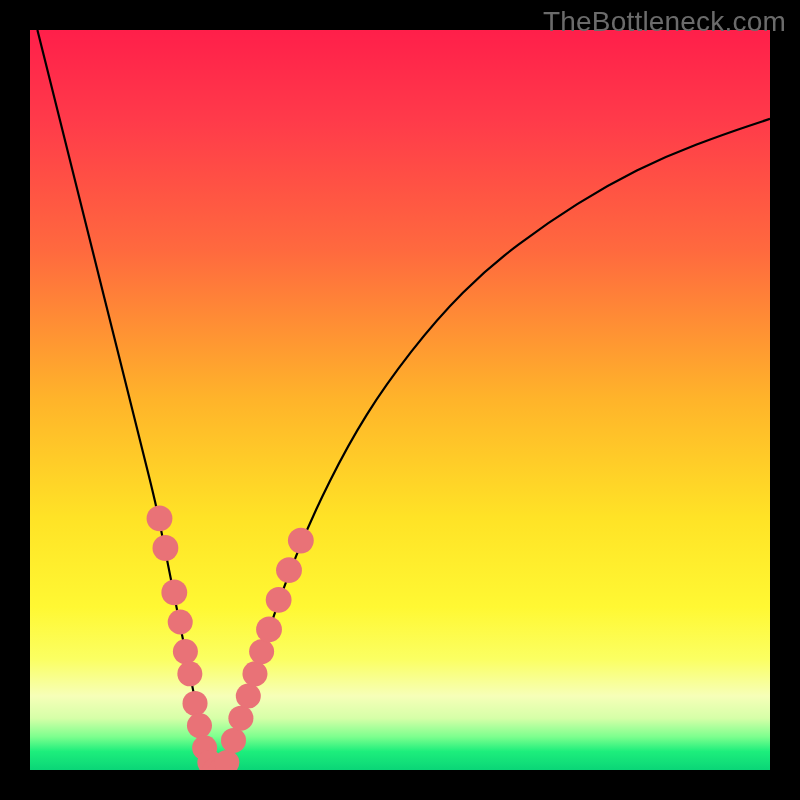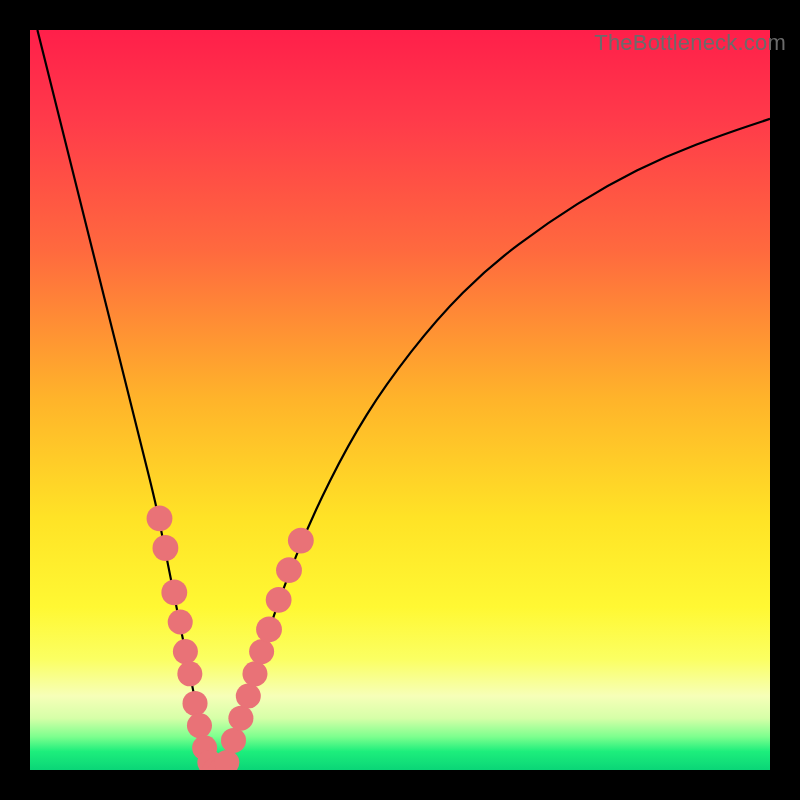--- a/index.html
+++ b/index.html
@@ -26,24 +26,23 @@
   }
   .gradient {
     position: absolute;
     inset: 0;
   }
   .watermark {
     position: absolute;
     top: 6px;
     right: 14px;
     color: #6b6b6b;
-    font-size: 22px;
+    font-size: 28px;
     font-weight: 400;
     letter-spacing: 0.2px;
-    margin-top: 24px;
   }
   svg.curve {
     position: absolute;
     inset: 0;
     overflow: visible;
   }
 </style>
 </head>
 <body>
 

